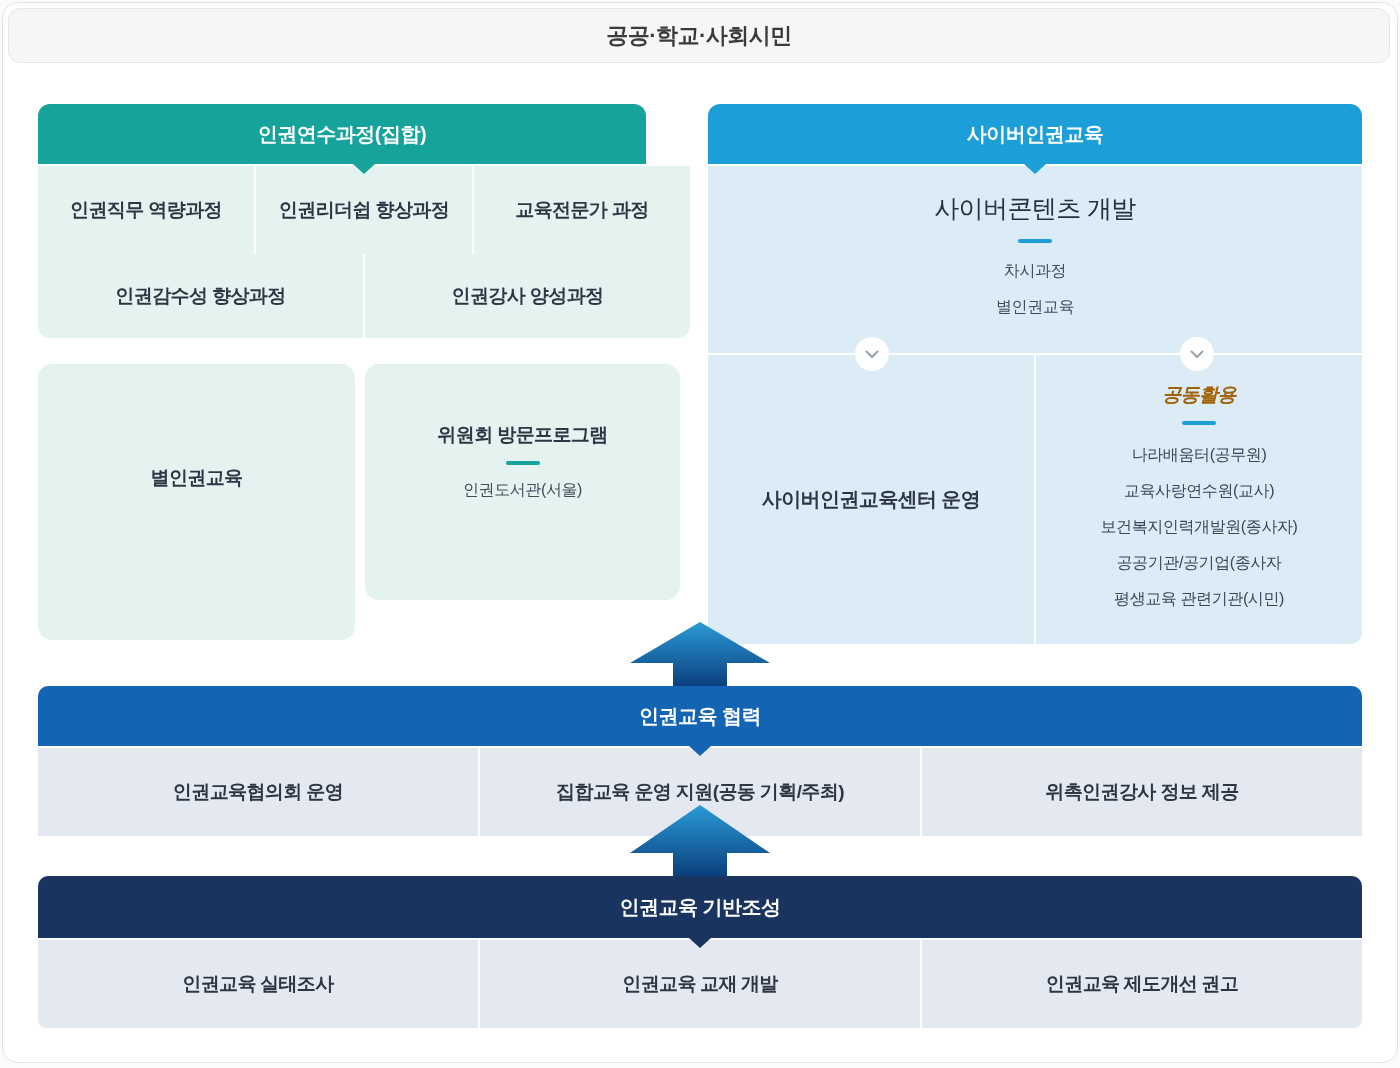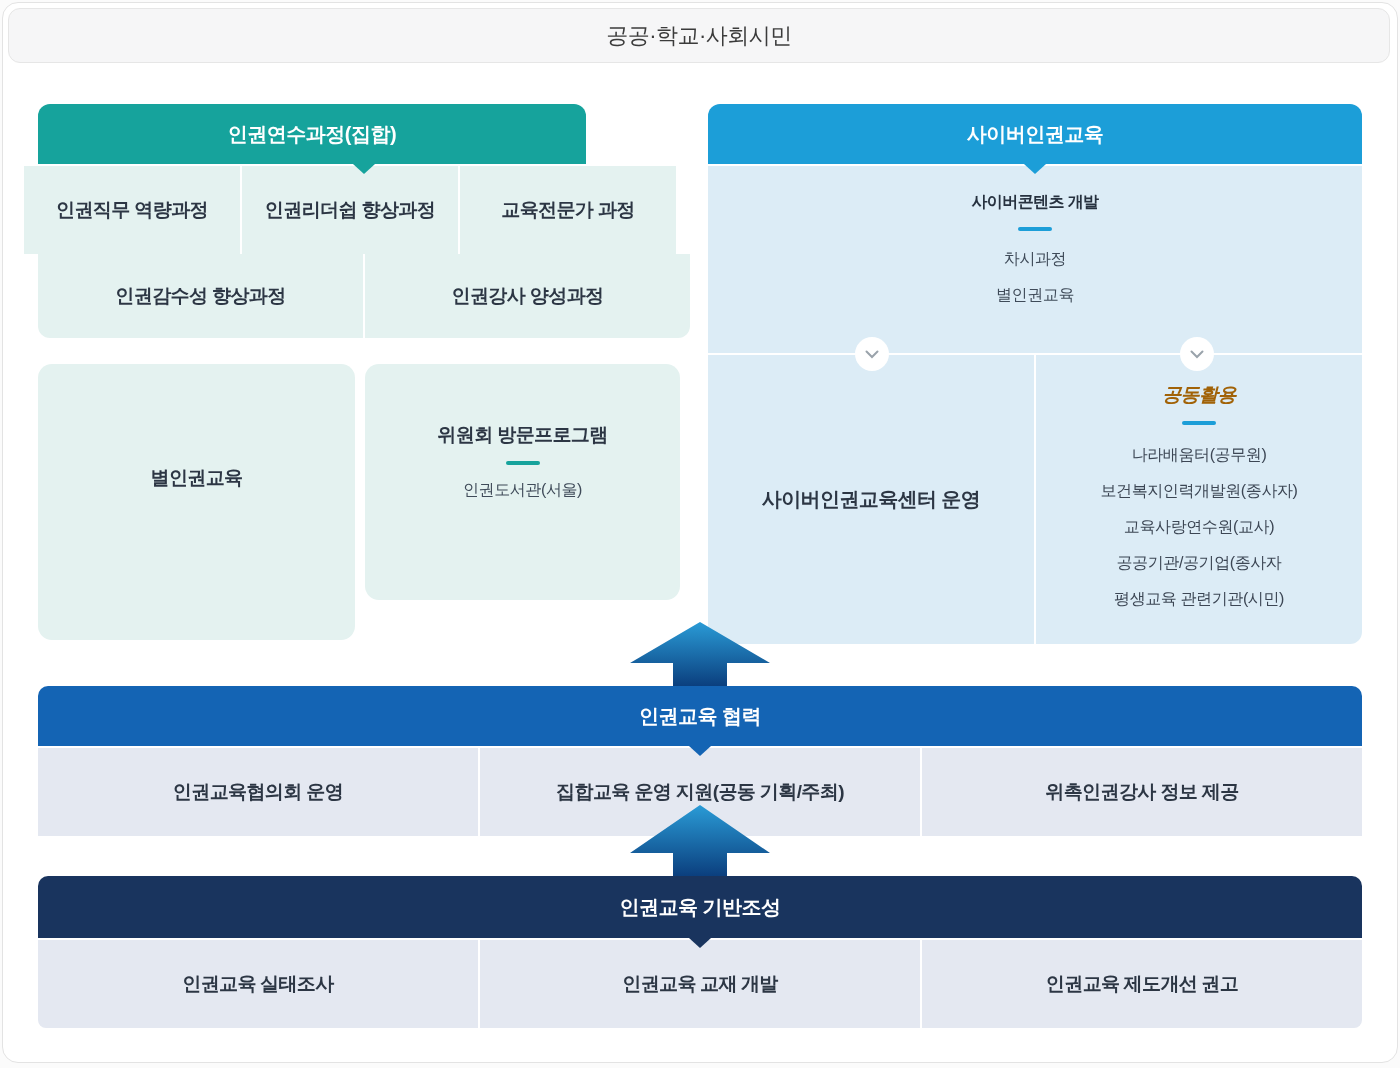--- a/index.html
+++ b/index.html
@@ -2,21 +2,21 @@
 <html><head>
 <meta charset="utf-8">
 <style>
   html,body{margin:0;padding:0;}
   body{font-family:"Liberation Sans",sans-serif;background:#fbfbfb;}
   .stage{position:relative;width:1400px;height:1068px;overflow:hidden;background:#fbfbfb;}
   .card{position:absolute;left:2px;top:2px;width:1394px;height:1059px;background:#ffffff;
         border:1px solid #e3e3e3;border-radius:16px;z-index:0;}
   .banner{position:absolute;left:8px;top:8px;width:1382px;height:55px;background:#f6f6f7;
         border:1px solid #e6e6e6;border-radius:12px;display:flex;align-items:center;justify-content:center;
-        font-size:22px;font-weight:400;color:#3b3b3b;letter-spacing:-0.5px;z-index:1;box-sizing:border-box;}
+        font-size:22px;font-weight:700;color:#3b3b3b;letter-spacing:-0.5px;z-index:1;box-sizing:border-box;}
 
   .abs{position:absolute;box-sizing:border-box;}
   .hdr{display:flex;align-items:center;justify-content:center;color:#fff;font-size:20px;font-weight:700;
        letter-spacing:-0.5px;border-radius:12px 12px 0 0;z-index:1;}
   .teal-bg{background:#16a39c;}
   .blue-bg{background:#1c9ed8;}
   .mid-bg{background:#1464b4;}
   .navy-bg{background:#19345e;}
 
   .row{display:flex;gap:2px;z-index:1;}
@@ -42,43 +42,43 @@
   .notch-blue{border-top-color:#1c9ed8;}
   .notch-mid{border-top-color:#1464b4;}
   .notch-navy{border-top-color:#19345e;}
 
   .circle{width:34px;height:34px;border-radius:50%;background:#ffffff;display:flex;align-items:center;
           justify-content:center;z-index:3;}
 
   .arrow{z-index:4;line-height:0;}
 
   .cyber-body{display:flex;flex-direction:column;align-items:center;padding-top:26px;z-index:1;}
-  .cyber-title{font-size:16px;font-weight:700;color:#26313f;letter-spacing:-0.6px;}
+  .cyber-title{font-size:25px;font-weight:400;color:#26313f;letter-spacing:-0.6px;}
   .share-title{font-size:19px;font-weight:700;color:#a16207;letter-spacing:-0.6px;font-style:italic;}
   .share-list{margin-top:12px;}
   .share-list .sub{display:block;line-height:36px;font-size:16px;color:#3c4654;}
   .big-cell-label{font-size:20px;font-weight:600;color:#2c3644;letter-spacing:-0.6px;}
   .bar-row .cell-label{font-weight:600;}
 </style>
 </head>
 <body>
 
 <div class="stage">
   <div class="card"></div>
 
   <div class="banner">
     <span>공공·학교·사회시민</span>
   </div>
 
-  <div class="abs hdr teal-bg" style="left:38px;top:104px;width:548px;height:60px;">
+  <div class="abs hdr teal-bg" style="left:38px;top:104px;width:608px;height:60px;">
     <span>인권연수과정(집합)</span>
   </div>
   <div class="abs notch notch-teal" style="left:353px;top:164px;"></div>
 
-  <div class="abs row" style="left:24px;top:166px;width:652px;height:88px;">
+  <div class="abs row" style="left:38px;top:166px;width:652px;height:88px;">
     <div class="cell mint">
       <span class="cell-label">인권직무 역량과정</span>
     </div>
     <div class="cell mint">
       <span class="cell-label">인권리더쉽 향상과정</span>
     </div>
     <div class="cell mint">
       <span class="cell-label">교육전문가 과정</span>
     </div>
   </div>
@@ -116,22 +116,22 @@
 
   <div class="abs row" style="left:708px;top:355px;width:654px;height:289px;">
     <div class="cell lblue" style="border-bottom-left-radius:12px;">
       <span class="big-cell-label">사이버인권교육센터 운영</span>
     </div>
     <div class="cell lblue" style="border-bottom-right-radius:12px;flex-direction:column;">
       <span class="share-title">공동활용</span>
       <div class="dash dash-blue" style="margin-top:13px;"></div>
       <div class="share-list">
         <span class="sub">나라배움터(공무원)</span>
+        <span class="sub">교육사랑연수원(교사)</span>
         <span class="sub">보건복지인력개발원(종사자)</span>
-        <span class="sub">교육사랑연수원(교사)</span>
         <span class="sub">공공기관/공기업(종사자</span>
         <span class="sub">평생교육 관련기관(시민)</span>
       </div>
     </div>
   </div>
 
   <div class="abs circle" style="left:855px;top:337px;">
     <svg width="14" height="9" viewBox="0 0 14 9">
       <polyline points="1.5,1.5 7,7 12.5,1.5" stroke="#9aa3ab" stroke-width="2" fill="none" stroke-linecap="round"></polyline>
     </svg>

